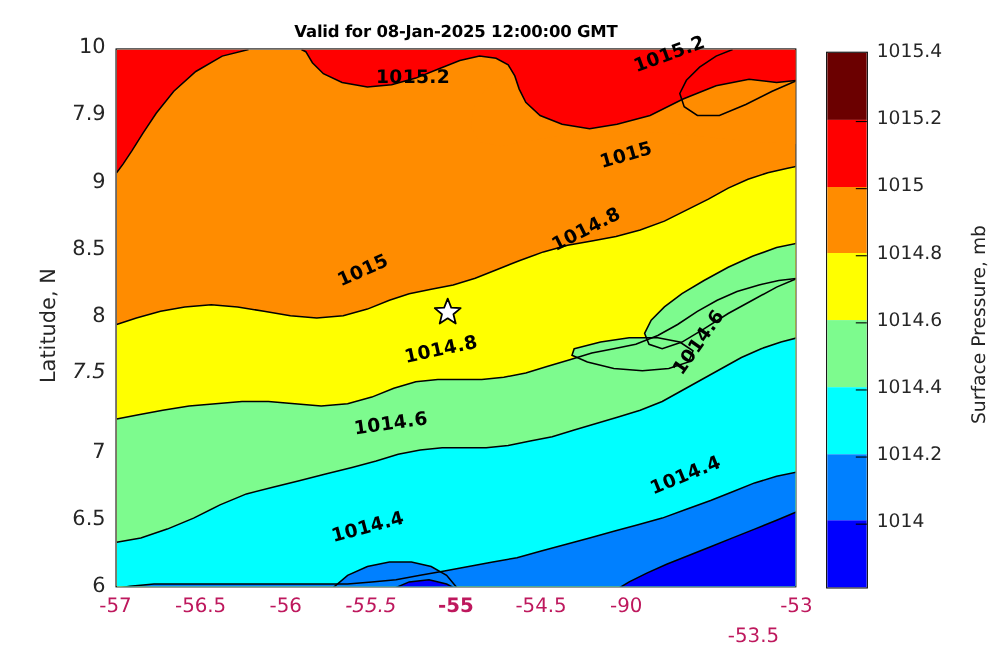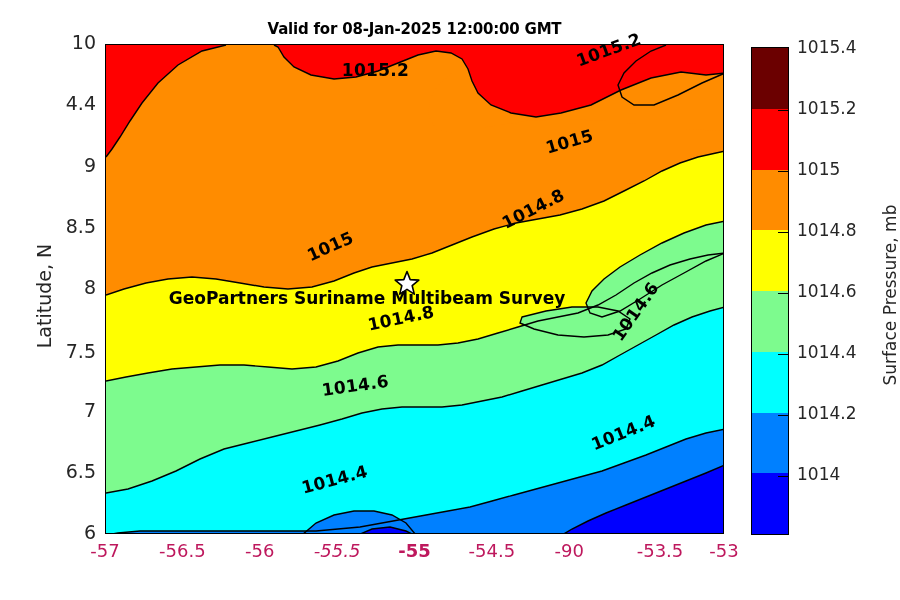--- a/index.html
+++ b/index.html
@@ -206,40 +206,39 @@
       <div class="abs clabel" style="left: 368.075px; top: 314.75px; transform: rotate(-12deg);">1014.8</div>
       <div class="abs clabel" style="left: 321.65px; top: 379.675px; transform: rotate(-8deg);">1014.6</div>
       <div class="abs clabel" style="left: 615.675px; top: 329.45px; transform: rotate(-55deg);">1014.6</div>
       <div class="abs clabel" style="left: 301.533px; top: 477.675px; transform: rotate(-15deg);">1014.4</div>
       <div class="abs clabel" style="left: 592.462px; top: 434.8px; transform: rotate(-22deg);">1014.4</div>
     </div>
 
   <svg class="abs" id="site-star" viewBox="0 0 26 26" style="left: 393.762px; top: 269.875px;">
     <polygon points="13,1.5 16.2,9.6 24.8,10.1 18.2,15.7 20.3,24.1 13,19.4 5.7,24.1 7.8,15.7 1.2,10.1 9.8,9.6" fill="#ffffff" stroke="#000000" stroke-width="1.6" stroke-linejoin="round"></polygon>
   </svg>
-  <div class="abs" id="site-label" style="left: 168.762px; top: 287.875px;">GeoPartners Suriname Multibeam Survey</div>
 
   <div id="xtick-layer">
       <div class="abs xtick" style="left: 105px;">-57</div>
       <div class="abs xtick" style="left: 182.375px;">-56.5</div>
       <div class="abs xtick" style="left: 259.75px;">-56</div>
       <div class="abs xtick" style="left: 337.125px; font-style: italic;">-55.5</div>
       <div class="abs xtick" style="left: 414.5px; font-weight: bold;">-55</div>
       <div class="abs xtick" style="left: 491.875px;">-54.5</div>
       <div class="abs xtick" style="left: 569.25px;">-90</div>
-      <div class="abs xtick" style="left: 660px;">-53.5</div>
+      <div class="abs xtick" style="left: 685px; margin-top: 28px;">-53.5</div>
       <div class="abs xtick" style="left: 724px;">-53</div>
     </div>
   <div id="ytick-layer">
       <div class="abs ytick" style="top: 44px;">10</div>
-      <div class="abs ytick" style="top: 105.25px;">4.4</div>
+      <div class="abs ytick" style="top: 105.25px;">7.9</div>
       <div class="abs ytick" style="top: 166.5px;">9</div>
       <div class="abs ytick" style="top: 227.75px;">8.5</div>
       <div class="abs ytick" style="top: 289px;">8</div>
-      <div class="abs ytick" style="top: 353px;">7.5</div>
+      <div class="abs ytick" style="top: 340px; font-style: italic;">7.5</div>
       <div class="abs ytick" style="top: 411.5px;">7</div>
       <div class="abs ytick" style="top: 472.75px;">6.5</div>
       <div class="abs ytick" style="top: 534px;">6</div>
     </div>
 
   <div class="abs" id="ylabel">Latitude, N</div>
 
   <div class="abs" id="colorbar">
       <div class="cbseg" style="height: 60.75px; background: rgb(107, 0, 0);"></div>
       <div class="cbseg" style="height: 60.75px; background: rgb(255, 0, 0);"></div>

